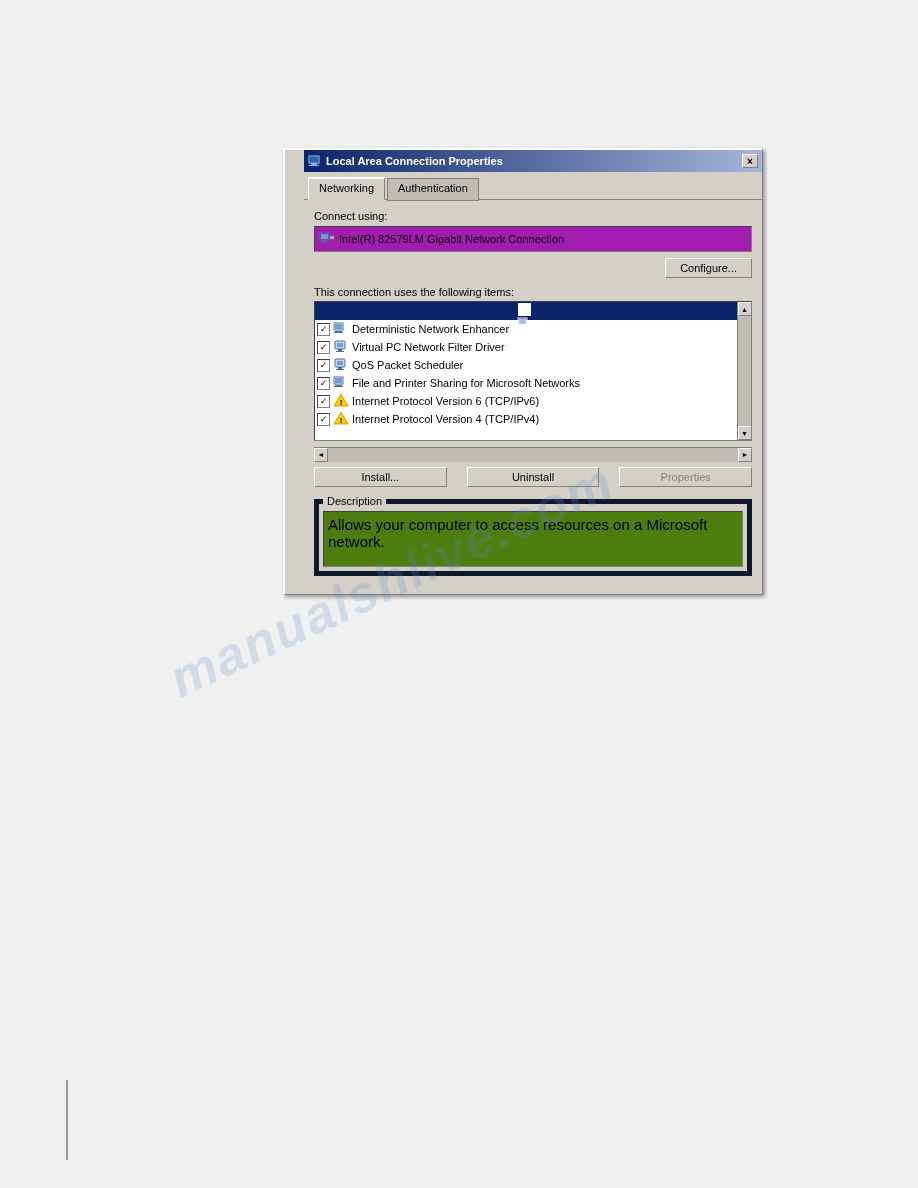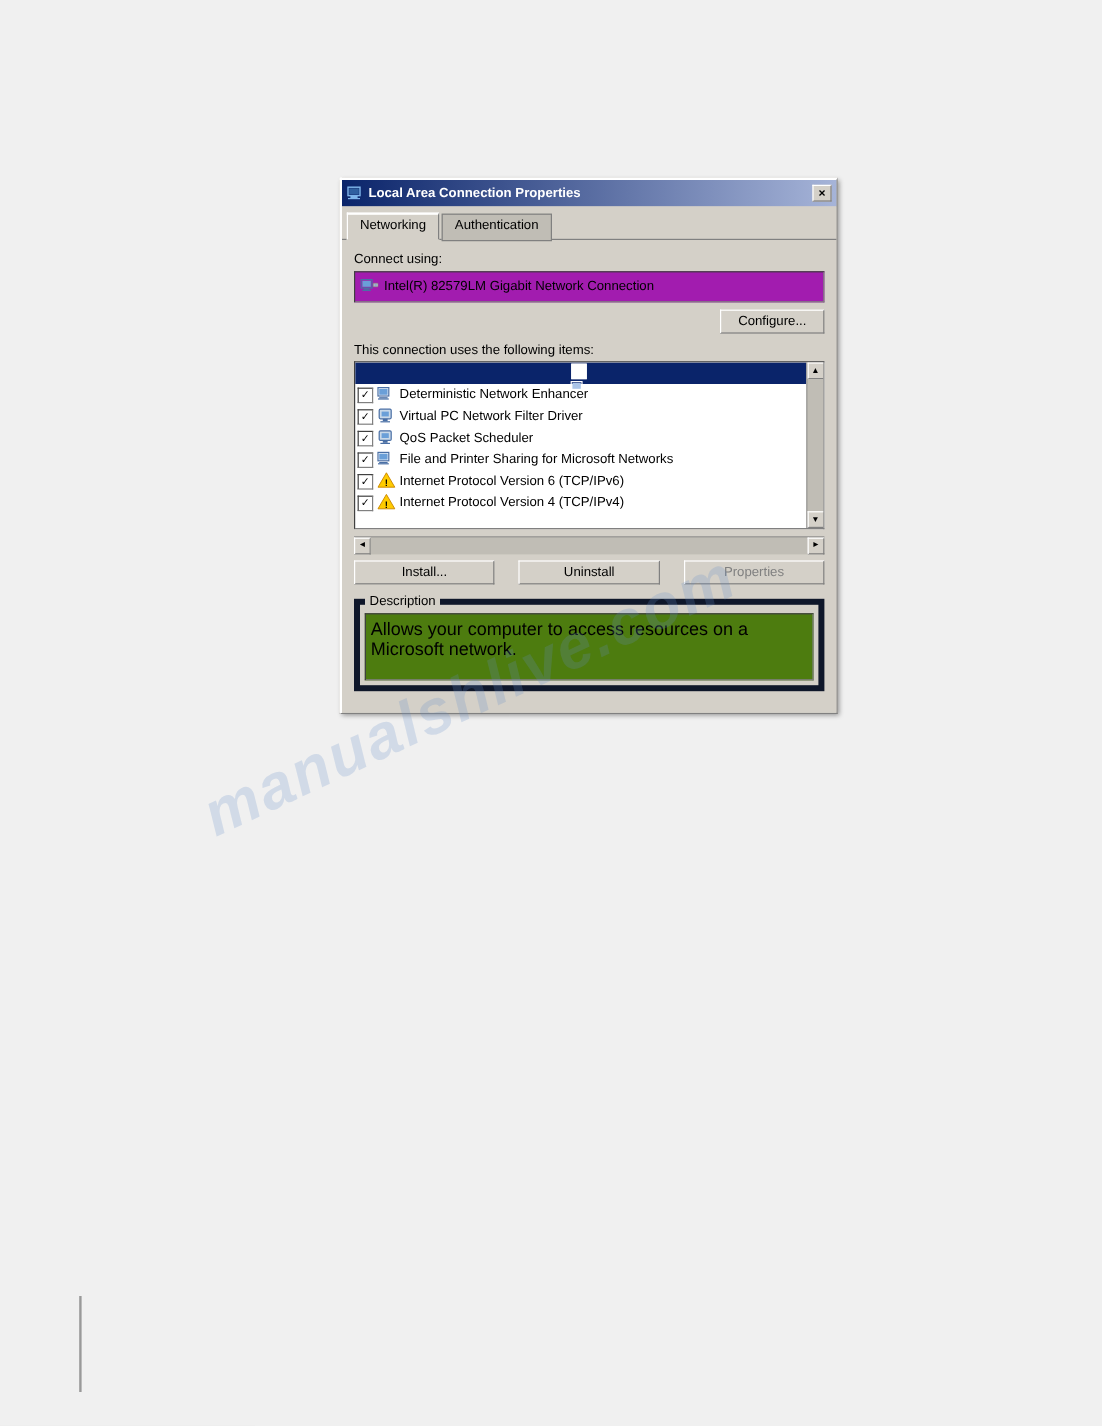--- a/index.html
+++ b/index.html
@@ -34,26 +34,27 @@
       height: 1188px;
       background: #f0f0f0;
       position: relative;
     }
 
     
     .dialog {
       position: absolute;
       top: 148px;
       left: 283px;
-      width: 415px;
+      width: 480px;
       background: #d4d0c8;
       border: 1px solid #808080;
       border-top: 2px solid #ffffff;
       border-left: 2px solid #ffffff;
       box-shadow: 2px 2px 4px rgba(0,0,0,0.4);
+      padding-left: 19px;
     }
 
     
     .title-bar {
       background: linear-gradient(to right, #0a246a, #a6b4d8);
       height: 22px;
       display: flex;
       align-items: center;
       padding: 0 4px;
       color: white;

